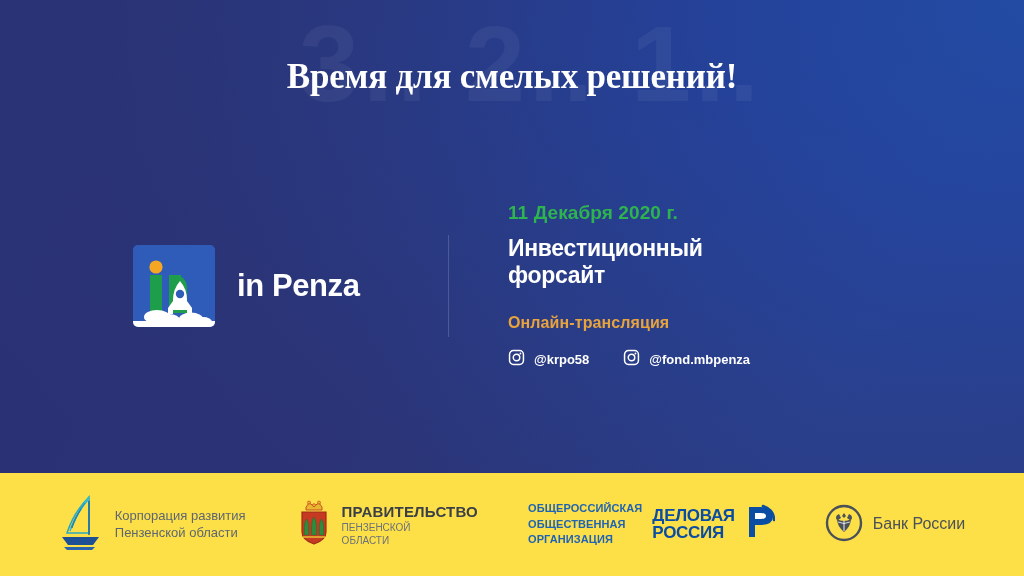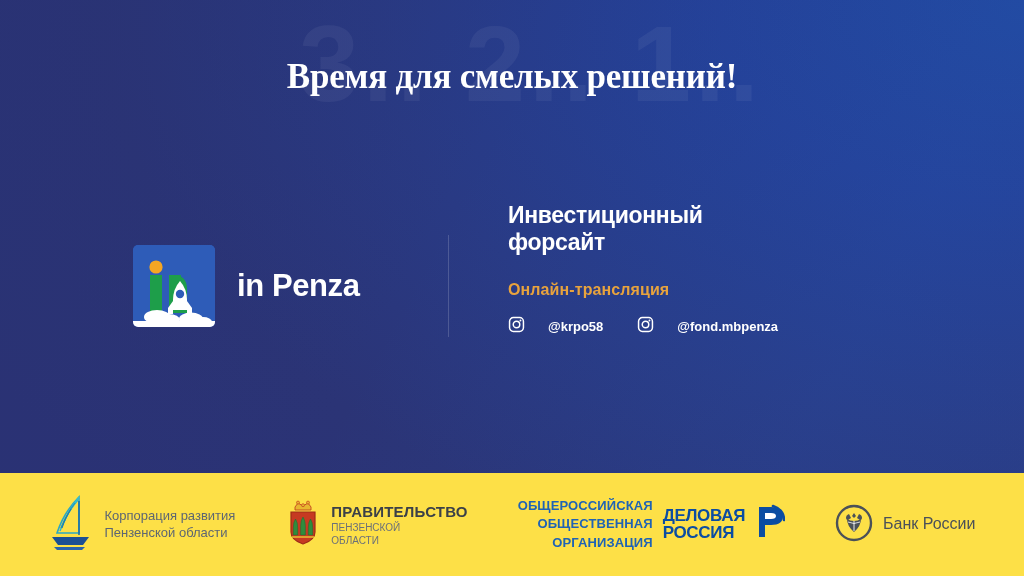--- a/index.html
+++ b/index.html
@@ -141,21 +141,21 @@
   }
   .socials {
     margin-top: 17px;
     display: flex;
     align-items: center;
     gap: 34px;
   }
   .social {
     display: flex;
     align-items: center;
-    gap: 23px;
+    gap: 9px;
     color: #ffffff;
     font-size: 13px;
     font-weight: bold;
     white-space: nowrap;
   }
   .ig-icon { flex: 0 0 auto; display: block; }
 
   
   .footer {
     position: absolute;
@@ -184,24 +184,23 @@
     color: #5a5f68;
     font-size: 12.5px;
     line-height: 1.28;
     white-space: nowrap;
   }
   .p-krpo .partner-text { color: #5d6672; font-size: 13px; }
   .p-gov .partner-text { color: #6b7079; font-size: 10px; line-height: 1.3; }
   .p-gov .gov-strong { color: #3b4048; font-weight: bold; font-size: 15px; letter-spacing: 0.2px; }
   .p-dr .dr-left {
     color: #1f63b5;
-    font-size: 13px;
+    font-size: 11px;
     font-weight: bold;
     line-height: 1.42;
-    text-align: right;
     letter-spacing: 0.1px;
   }
   .p-dr .dr-right {
     color: #0b4da2;
     font-size: 17px;
     font-weight: bold;
     line-height: 1.02;
     letter-spacing: -0.3px;
   }
   .p-cbr .partner-text { color: #4b5158; font-size: 16px; }
@@ -246,20 +245,21 @@
         </svg>
       </div>
       <div class="brand-word">
         <div>in Penza</div>
       </div>
     </div>
 
     <div class="divider"></div>
 
     <div class="info">
+      <div class="info-date">11 Декабря 2020 г.</div>
       <div class="info-title">
         <div>Инвестиционный</div>
         <div>форсайт</div>
       </div>
       <div class="info-sub">Онлайн-трансляция</div>
 
       <div class="socials">
         <div class="social">
           <span class="ig-icon">
             <svg width="17" height="17" viewBox="0 0 24 24" aria-hidden="true">

